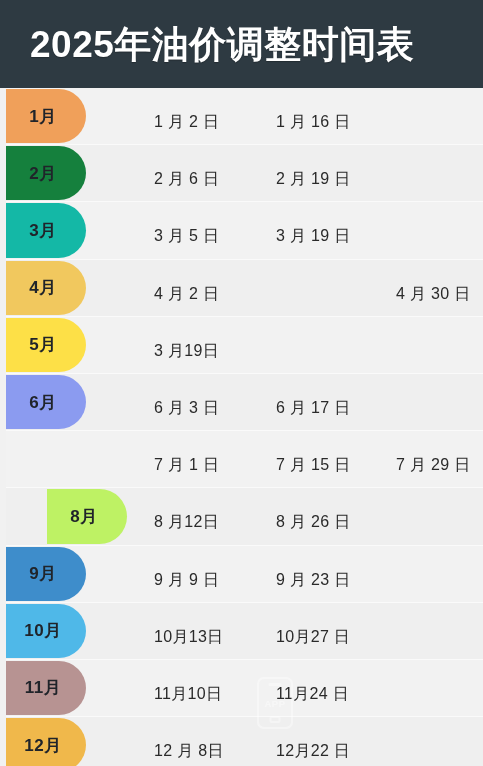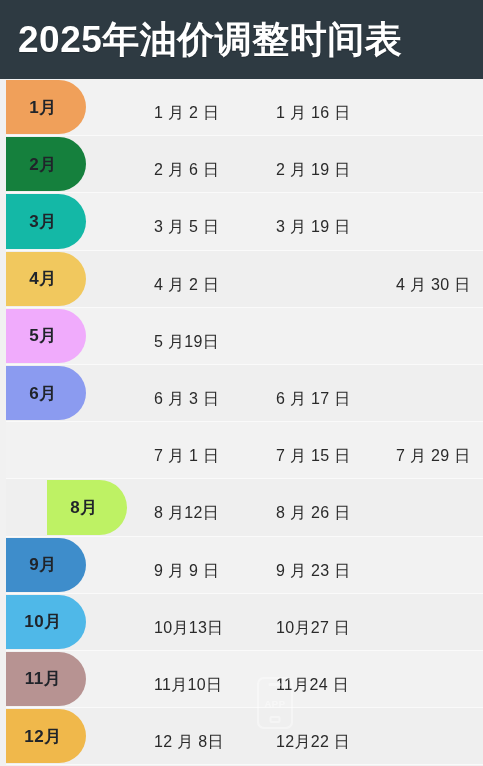--- a/index.html
+++ b/index.html
@@ -18,26 +18,26 @@
     position: relative;
     width: 483px;
     height: 766px;
     background: #f1f1f1;
     overflow: hidden;
   }
 
   
   .header {
     position: relative;
-    height: 79px;
+    height: 88px;
     background: #2e3a42;
     display: flex;
     align-items: center;
     box-sizing: border-box;
-    padding-left: 18px;
+    padding-left: 30px;
   }
   .header-title {
     color: #ffffff;
     font-size: 37px;
     font-weight: bold;
     letter-spacing: 0.5px;
     line-height: 1;
     white-space: nowrap;
     text-shadow: 0 1px 1px rgba(0,0,0,0.25);
   }
@@ -223,25 +223,25 @@
       <div class="row">
         <div class="month-pill" style="background: rgb(241, 200, 94);">
           <span class="month-label">4月</span>
         </div>
         <div class="dates">
           <div class="date-cell c0">4 月 2 日</div>
           <div class="date-cell c2">4 月 30 日</div>
         </div>
       </div>
       <div class="row">
-        <div class="month-pill" style="background: #f0abfc;">
+        <div class="month-pill" style="background: #fde047;">
           <span class="month-label">5月</span>
         </div>
         <div class="dates">
-          <div class="date-cell c0">5 月19日</div>
+          <div class="date-cell c0">3 月19日</div>
         </div>
       </div>
       <div class="row">
         <div class="month-pill" style="background: rgb(139, 155, 240);">
           <span class="month-label">6月</span>
         </div>
         <div class="dates">
           <div class="date-cell c0">6 月 3 日</div>
           <div class="date-cell c1">6 月 17 日</div>
         </div>

